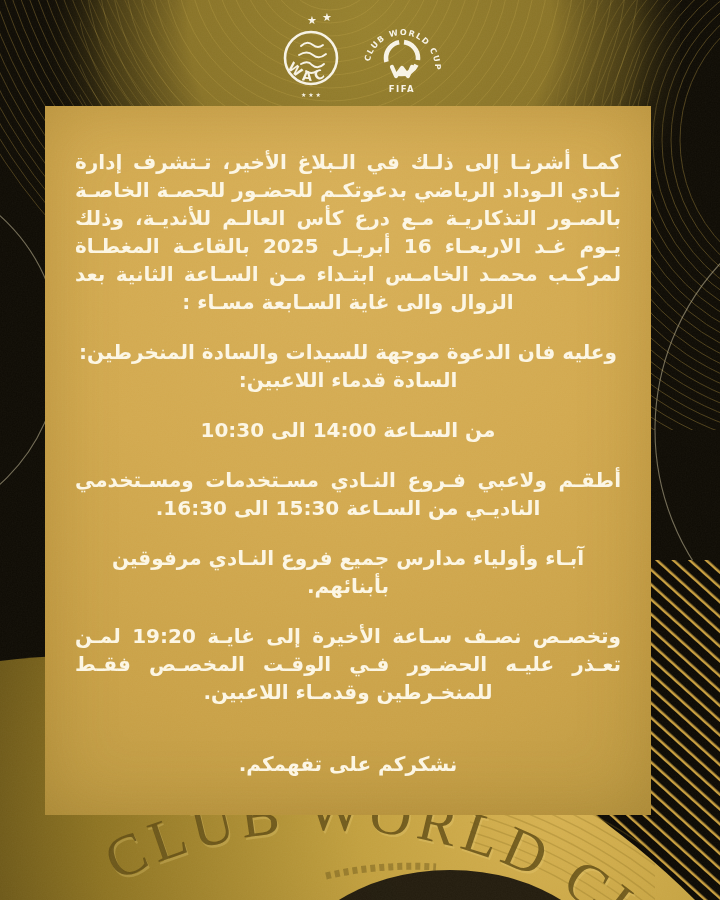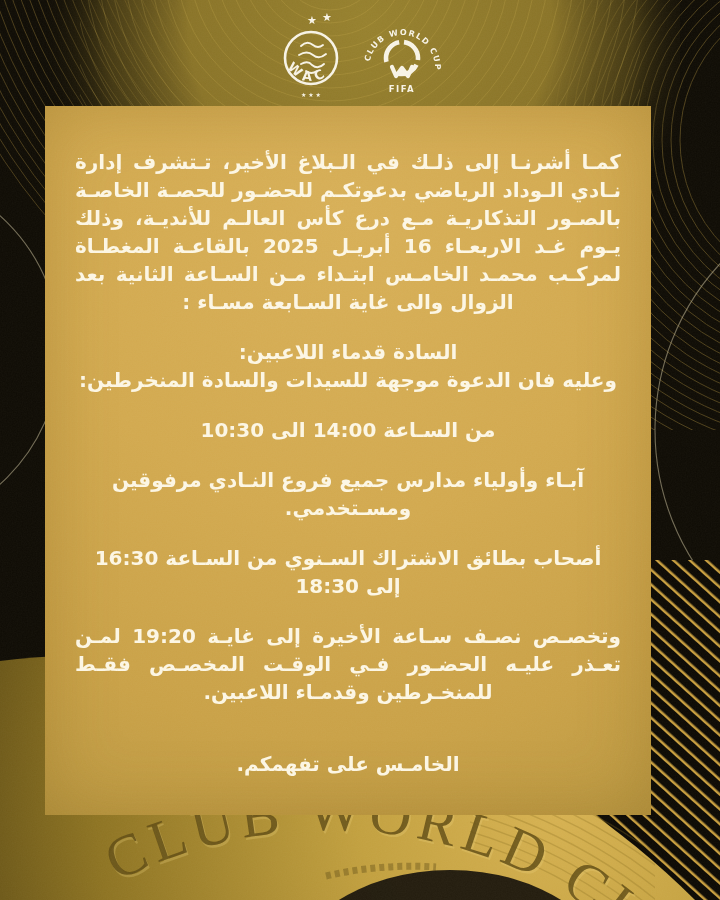--- a/index.html
+++ b/index.html
@@ -249,37 +249,37 @@
       <text x="42" y="80" font-size="8.5" font-weight="bold" letter-spacing="1.5" text-anchor="middle">FIFA</text>
     </g>
   </svg>
 
   <div class="panel">
     <div>
         <div class="para justify">
           <div class="line">كمـا أشرنـا إلى ذلـك في الـبلاغ الأخير، تـتشرف إدارة نـادي الـوداد الرياضي بدعوتكـم للحضـور للحصـة الخاصـة بالصـور التذكاريـة مـع درع كأس العالـم للأنديـة، وذلك يـوم غـد الاربعـاء 16 أبريـل 2025 بالقاعـة المغطـاة لمركـب محمـد الخامـس ابتـداء مـن السـاعة الثانية بعد الزوال والى غاية السـابعة مسـاء :</div>
         </div>
         <div class="para center">
+          <div class="line">وعليه فان الدعوة موجهة للسيدات والسادة المنخرطين:</div>
           <div class="line">السادة قدماء اللاعبين:</div>
-          <div class="line">وعليه فان الدعوة موجهة للسيدات والسادة المنخرطين:</div>
         </div>
         <div class="para center">
           <div class="line">من السـاعة 14:00 الى 10:30</div>
         </div>
-        <div class="para center">
-          <div class="line">آبـاء وأولياء مدارس جميع فروع النـادي مرفوقين ومسـتخدمي.</div>
-        </div>
-        <div class="para center">
-          <div class="line">أصحاب بطائق الاشتراك السـنوي من السـاعة 16:30 إلى 18:30</div>
+        <div class="para justify">
+          <div class="line">أطقـم ولاعبي فـروع النـادي مسـتخدمات ومسـتخدمي الناديـي من السـاعة 15:30 الى 16:30.</div>
+        </div>
+        <div class="para center">
+          <div class="line">آبـاء وأولياء مدارس جميع فروع النـادي مرفوقين بأبنائهم.</div>
         </div>
         <div class="para justify">
           <div class="line">وتخصـص نصـف سـاعة الأخيرة إلى غايـة 19:20 لمـن تعـذر عليـه الحضـور فـي الوقـت المخصـص فقـط للمنخـرطين وقدمـاء اللاعبين.</div>
         </div>
         <div class="para center">
-          <div class="line">الخامـس على تفهمكم.</div>
+          <div class="line">نشكركم على تفهمكم.</div>
         </div>
       </div>
   </div>
 
   <svg class="noise" width="720" height="900">
     <filter id="grain">
       <feTurbulence type="fractalNoise" baseFrequency="0.8" numOctaves="2" stitchTiles="stitch"></feTurbulence>
       <feColorMatrix type="matrix" values="0 0 0 0 1  0 0 0 0 0.95  0 0 0 0 0.78  0 0 0 0.55 0"></feColorMatrix>
     </filter>
     <rect width="720" height="900" filter="url(#grain)"></rect>

